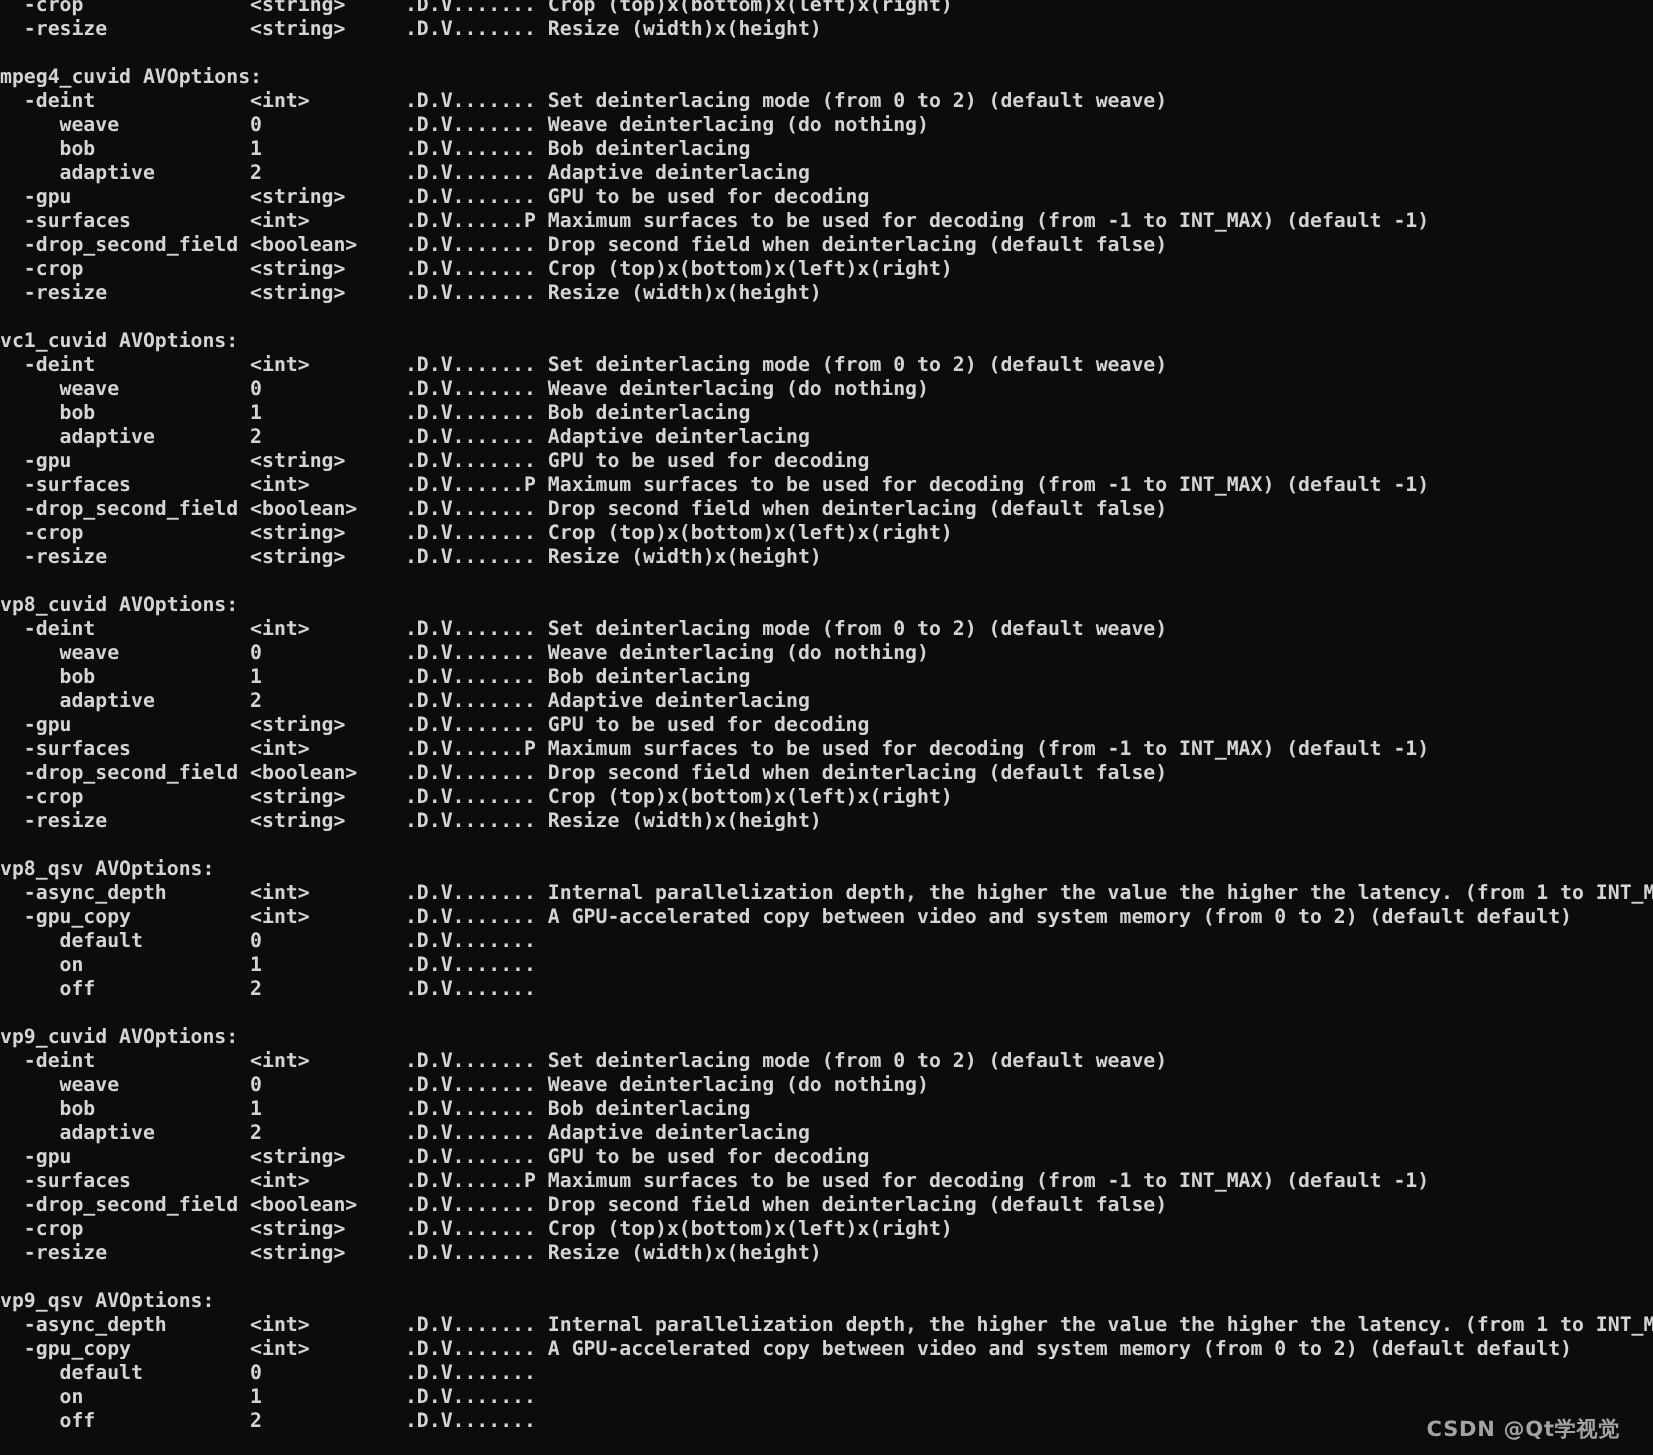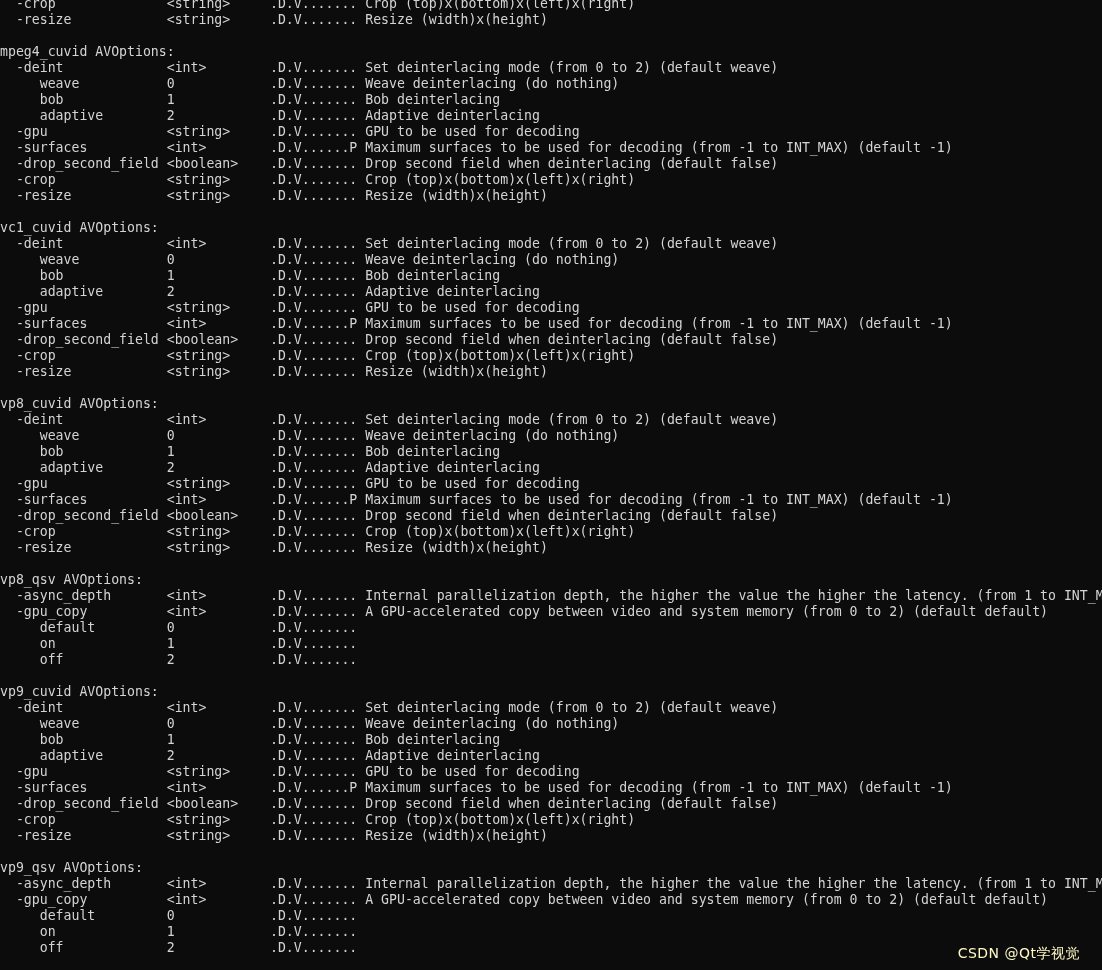--- a/index.html
+++ b/index.html
@@ -10,20 +10,21 @@
   #terminal {
     position: relative;
     width: 1102px;
     height: 970px;
     background: #0c0c0c;
     overflow: hidden;
     font-family: "DejaVu Sans Mono", "Liberation Mono", monospace;
     font-size: 13.2px;
     line-height: 16px;
     color: #d4d4d4;
+    font-weight: bold;
     -webkit-font-smoothing: none;
   }
   #console-output {
     position: absolute;
     left: 0;
     top: -4px;
     width: 1102px;
     white-space: pre;
     letter-spacing: 0px;
     font-variant-ligatures: none;
@@ -34,21 +35,21 @@
     overflow: hidden;
     text-overflow: clip;
   }
   .blank { height: 16px; }
   #watermark {
     position: absolute;
     right: 22px;
     bottom: 9px;
     font-family: "DejaVu Sans", "Liberation Sans", sans-serif;
     font-size: 14px;
-    color: #fef9c3;
+    color: #a3a3a3;
     letter-spacing: 0.5px;
     white-space: nowrap;
   }
 </style>
 </head>
 <body>
 
 <div id="terminal">
   <div id="console-output"><div class="line">  -crop              &lt;string&gt;     .D.V....... Crop (top)x(bottom)x(left)x(right)</div><div class="line">  -resize            &lt;string&gt;     .D.V....... Resize (width)x(height)</div><div class="line blank">&nbsp;</div><div class="line">mpeg4_cuvid AVOptions:</div><div class="line">  -deint             &lt;int&gt;        .D.V....... Set deinterlacing mode (from 0 to 2) (default weave)</div><div class="line">     weave           0            .D.V....... Weave deinterlacing (do nothing)</div><div class="line">     bob             1            .D.V....... Bob deinterlacing</div><div class="line">     adaptive        2            .D.V....... Adaptive deinterlacing</div><div class="line">  -gpu               &lt;string&gt;     .D.V....... GPU to be used for decoding</div><div class="line">  -surfaces          &lt;int&gt;        .D.V......P Maximum surfaces to be used for decoding (from -1 to INT_MAX) (default -1)</div><div class="line">  -drop_second_field &lt;boolean&gt;    .D.V....... Drop second field when deinterlacing (default false)</div><div class="line">  -crop              &lt;string&gt;     .D.V....... Crop (top)x(bottom)x(left)x(right)</div><div class="line">  -resize            &lt;string&gt;     .D.V....... Resize (width)x(height)</div><div class="line blank">&nbsp;</div><div class="line">vc1_cuvid AVOptions:</div><div class="line">  -deint             &lt;int&gt;        .D.V....... Set deinterlacing mode (from 0 to 2) (default weave)</div><div class="line">     weave           0            .D.V....... Weave deinterlacing (do nothing)</div><div class="line">     bob             1            .D.V....... Bob deinterlacing</div><div class="line">     adaptive        2            .D.V....... Adaptive deinterlacing</div><div class="line">  -gpu               &lt;string&gt;     .D.V....... GPU to be used for decoding</div><div class="line">  -surfaces          &lt;int&gt;        .D.V......P Maximum surfaces to be used for decoding (from -1 to INT_MAX) (default -1)</div><div class="line">  -drop_second_field &lt;boolean&gt;    .D.V....... Drop second field when deinterlacing (default false)</div><div class="line">  -crop              &lt;string&gt;     .D.V....... Crop (top)x(bottom)x(left)x(right)</div><div class="line">  -resize            &lt;string&gt;     .D.V....... Resize (width)x(height)</div><div class="line blank">&nbsp;</div><div class="line">vp8_cuvid AVOptions:</div><div class="line">  -deint             &lt;int&gt;        .D.V....... Set deinterlacing mode (from 0 to 2) (default weave)</div><div class="line">     weave           0            .D.V....... Weave deinterlacing (do nothing)</div><div class="line">     bob             1            .D.V....... Bob deinterlacing</div><div class="line">     adaptive        2            .D.V....... Adaptive deinterlacing</div><div class="line">  -gpu               &lt;string&gt;     .D.V....... GPU to be used for decoding</div><div class="line">  -surfaces          &lt;int&gt;        .D.V......P Maximum surfaces to be used for decoding (from -1 to INT_MAX) (default -1)</div><div class="line">  -drop_second_field &lt;boolean&gt;    .D.V....... Drop second field when deinterlacing (default false)</div><div class="line">  -crop              &lt;string&gt;     .D.V....... Crop (top)x(bottom)x(left)x(right)</div><div class="line">  -resize            &lt;string&gt;     .D.V....... Resize (width)x(height)</div><div class="line blank">&nbsp;</div><div class="line">vp8_qsv AVOptions:</div><div class="line">  -async_depth       &lt;int&gt;        .D.V....... Internal parallelization depth, the higher the value the higher the latency. (from 1 to INT_MAX) (default 4)</div><div class="line">  -gpu_copy          &lt;int&gt;        .D.V....... A GPU-accelerated copy between video and system memory (from 0 to 2) (default default)</div><div class="line">     default         0            .D.V.......</div><div class="line">     on              1            .D.V.......</div><div class="line">     off             2            .D.V.......</div><div class="line blank">&nbsp;</div><div class="line">vp9_cuvid AVOptions:</div><div class="line">  -deint             &lt;int&gt;        .D.V....... Set deinterlacing mode (from 0 to 2) (default weave)</div><div class="line">     weave           0            .D.V....... Weave deinterlacing (do nothing)</div><div class="line">     bob             1            .D.V....... Bob deinterlacing</div><div class="line">     adaptive        2            .D.V....... Adaptive deinterlacing</div><div class="line">  -gpu               &lt;string&gt;     .D.V....... GPU to be used for decoding</div><div class="line">  -surfaces          &lt;int&gt;        .D.V......P Maximum surfaces to be used for decoding (from -1 to INT_MAX) (default -1)</div><div class="line">  -drop_second_field &lt;boolean&gt;    .D.V....... Drop second field when deinterlacing (default false)</div><div class="line">  -crop              &lt;string&gt;     .D.V....... Crop (top)x(bottom)x(left)x(right)</div><div class="line">  -resize            &lt;string&gt;     .D.V....... Resize (width)x(height)</div><div class="line blank">&nbsp;</div><div class="line">vp9_qsv AVOptions:</div><div class="line">  -async_depth       &lt;int&gt;        .D.V....... Internal parallelization depth, the higher the value the higher the latency. (from 1 to INT_MAX) (default 4)</div><div class="line">  -gpu_copy          &lt;int&gt;        .D.V....... A GPU-accelerated copy between video and system memory (from 0 to 2) (default default)</div><div class="line">     default         0            .D.V.......</div><div class="line">     on              1            .D.V.......</div><div class="line">     off             2            .D.V.......</div></div>
   <div id="watermark">CSDN @Qt学视觉</div>

